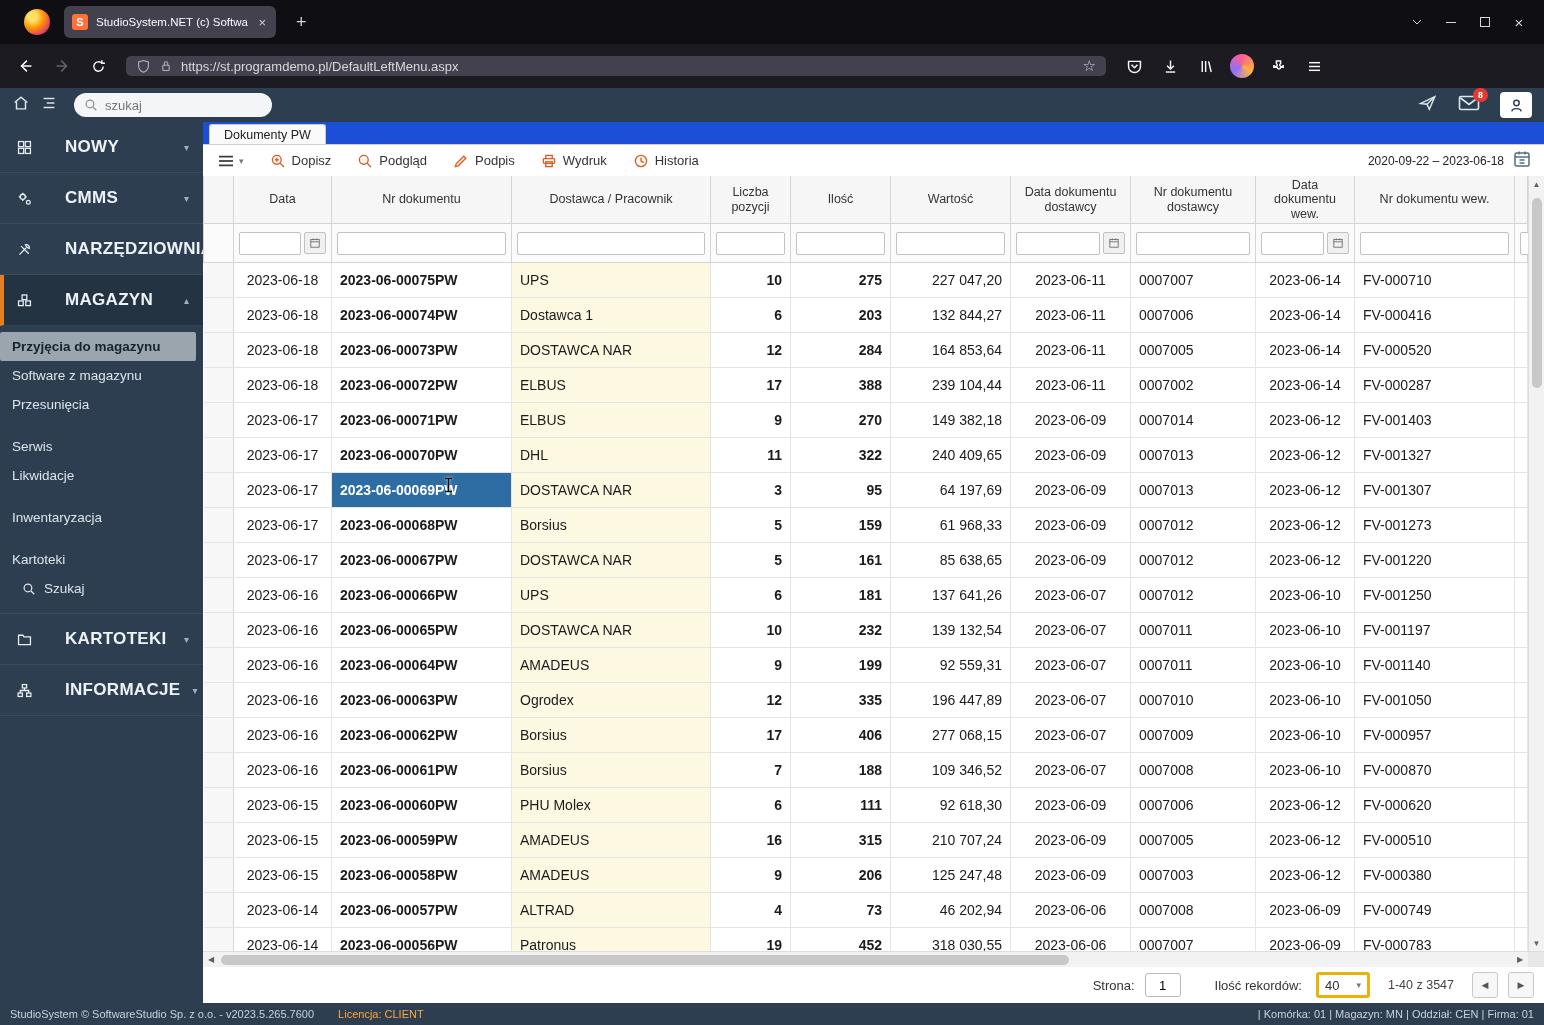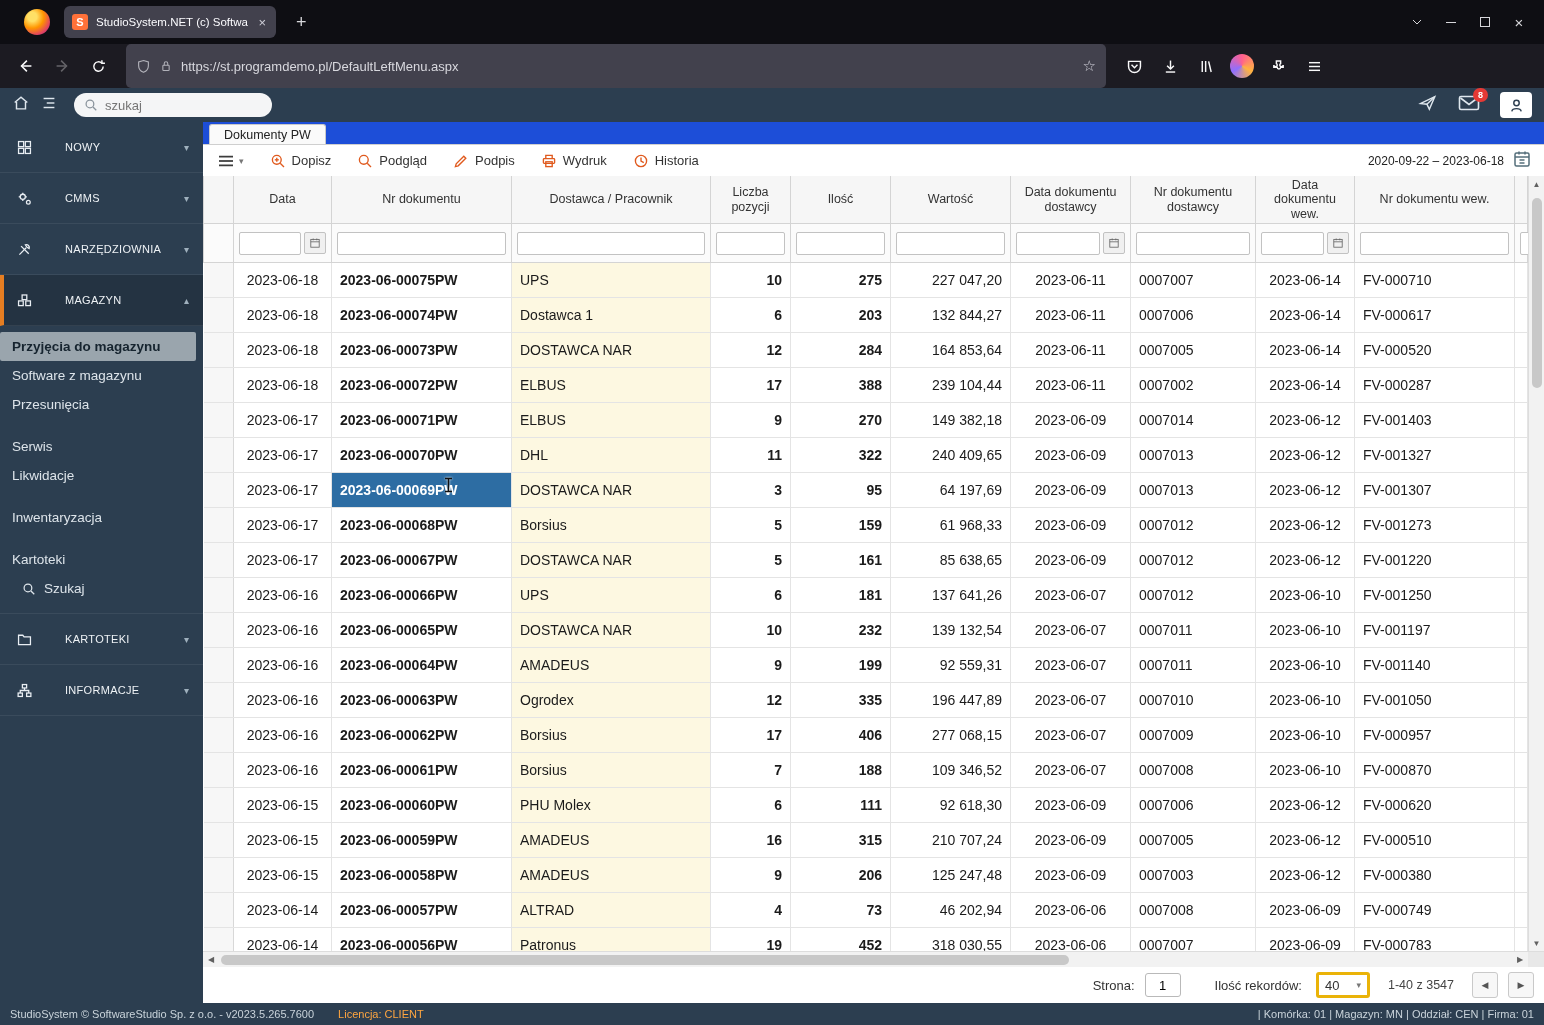--- a/index.html
+++ b/index.html
@@ -21,21 +21,21 @@
   .tb-spacer { flex:1; }
   .chev-dn, .winbtn { color:#d7d7db; width:34px; height:30px; display:flex; align-items:center; justify-content:center; }
   .winbtn svg, .chev-dn svg { stroke:#d7d7db; }
   .winbtn.close { font-size:15px; }
 
   
   .navbar { height:44px; background:#1c1b22; display:flex; align-items:center; padding:0 10px; gap:4px; flex:none; }
   .nav-ic { width:32px; height:30px; display:flex; align-items:center; justify-content:center; border-radius:4px; }
   .nav-ic svg { stroke:#f9f9fa; fill:none; stroke-width:1.7; }
   .nav-ic.dim svg { opacity:.32; }
-  .urlbar { flex:1; max-width:980px; height:44px; background:#42414d; border-radius:5px; margin:0 8px;
+  .urlbar { flex:1; max-width:980px; height:20px; background:#42414d; border-radius:5px; margin:0 8px;
     display:flex; align-items:center; padding:0 10px; gap:8px; }
   .urlbar svg { stroke:#b1b1b9; fill:none; stroke-width:1.5; flex:none; }
   .url-text { color:#d8d8de; font-size:13px; flex:1; white-space:nowrap; overflow:hidden; }
   .star { color:#cfcfd8; font-size:15px; }
   .avatar { width:24px; height:24px; border-radius:50%;
     background:conic-gradient(#ff5f8f, #ffb340, #8f6fff, #ff5f8f); }
 
   
   .appbar { height:34px; background:#2c3e50; display:flex; align-items:center; padding:0 12px; gap:10px; flex:none; }
   .appbar .aic svg { stroke:#dfe7ee; fill:none; stroke-width:1.6; }
@@ -50,21 +50,21 @@
     min-width:15px; height:14px; border-radius:7px; display:flex; align-items:center; justify-content:center; padding:0 3px; }
   .account-btn { width:32px; height:26px; background:#fff; border-radius:4px; display:flex; align-items:center; justify-content:center; }
   .account-btn svg { stroke:#2c3e50; fill:none; stroke-width:1.7; }
 
   
   .app-body { flex:1; display:flex; min-height:0; }
   .sidebar { width:203px; background:#2c3e50; flex:none; color:#eef2f5; overflow:hidden; }
   .nav-item { height:51px; display:flex; align-items:center; padding-left:16px; gap:12px;
     border-bottom:1px solid rgba(255,255,255,.07); position:relative; }
   .nav-item svg { stroke:#e9eef3; fill:none; stroke-width:1.5; flex:none; }
-  .nav-item .lbl { font-size:11px; font-weight:normal; letter-spacing:.3px;padding-left:20px; }
+  .nav-item .lbl { font-size:17px; font-weight:bold; letter-spacing:.3px;padding-left:20px; }
   .nav-item .chv { margin-left:auto; margin-right:14px; color:#9fb0bd; font-size:10px; }
   .nav-item.active { background:#243342; border-left:4px solid #e67e22; padding-left:12px; }
   .submenu { padding:6px 0 10px 0; border-bottom:1px solid rgba(255,255,255,.07); }
   .sub-item { height:29px; display:flex; align-items:center; padding-left:12px; font-size:13.5px; color:#dde4ea; gap:8px; }
   .sub-item.sel { background:#9aa5ad; color:#16242f; margin-right:7px; border-radius:2px; font-weight:bold; }
   .sub-item.gap { margin-top:13px; }
   .sub-item.indent { padding-left:22px; }
   .sub-item svg { stroke:#dde4ea; fill:none; stroke-width:1.8; }
 
   
@@ -580,21 +580,21 @@
     <td class="c-selcol"></td>
     <td class="t-c">2023-06-18</td>
     <td class="t-l bold">2023-06-00074PW</td>
     <td class="t-l yellow">Dostawca 1</td>
     <td class="t-r bold">6</td>
     <td class="t-r bold">203</td>
     <td class="t-r">132 844,27</td>
     <td class="t-c">2023-06-11</td>
     <td class="t-l">0007006</td>
     <td class="t-c">2023-06-14</td>
-    <td class="t-l">FV-000617</td>
+    <td class="t-l">FV-000416</td>
     <td></td>
   </tr>
               <tr>
     <td class="c-selcol"></td>
     <td class="t-c">2023-06-18</td>
     <td class="t-l bold">2023-06-00073PW</td>
     <td class="t-l yellow">DOSTAWCA NAR</td>
     <td class="t-r bold">12</td>
     <td class="t-r bold">284</td>
     <td class="t-r">164 853,64</td>

